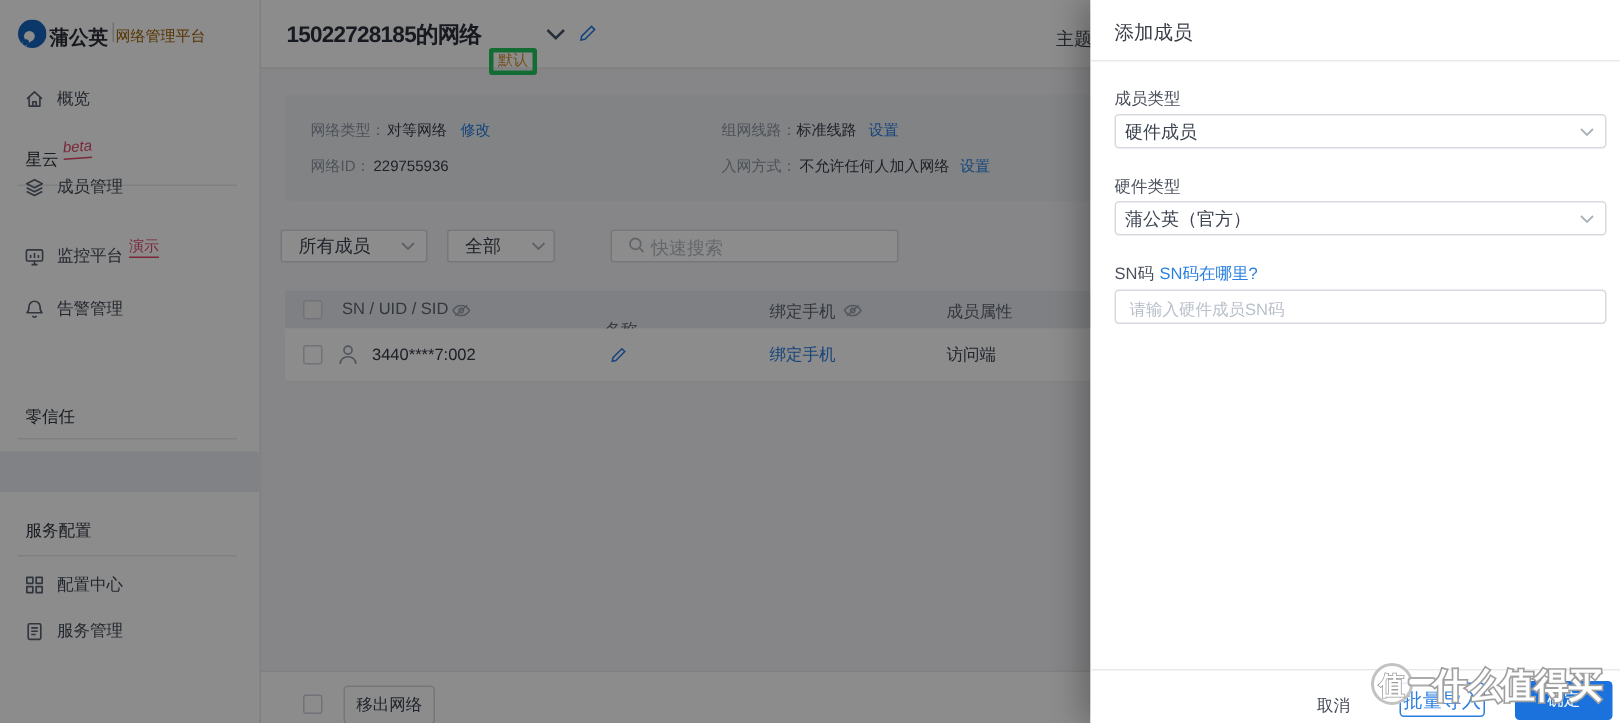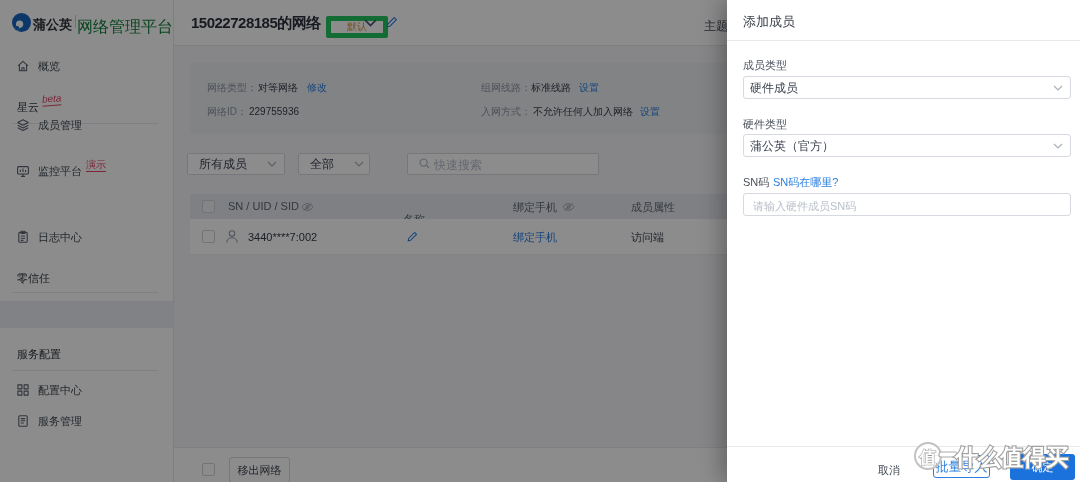--- a/index.html
+++ b/index.html
@@ -27,21 +27,21 @@
 <div class="a" style="left:0;top:0;width:174px;height:482px;background:#fff;border-right:1px solid #e6e8ea;box-sizing:border-box">
 
   <svg class="a" style="left:12px;top:13px" width="19" height="19" viewBox="0 0 19 19">
     <circle cx="9.5" cy="9.5" r="9.5" fill="#1565c0"></circle>
     <circle cx="7.6" cy="11.2" r="3.6" fill="#fff"></circle>
     <path d="M2.5 15.5 L7.5 10.5 L9.5 13 L5.5 18 Z" fill="#fff"></path>
     <circle cx="5.2" cy="15.2" r="2.1" fill="#1565c0"></circle>
   </svg>
   <div class="a bold" style="left:33px;top:16px;font-size:13px;color:#2a2f38;white-space:nowrap">蒲公英</div>
   <div class="a" style="left:75px;top:15px;width:1px;height:13px;background:#ccc"></div>
-  <div class="a" style="left:77px;top:17px;font-size:16px;color:#15803d;white-space:nowrap">网络管理平台</div>
+  <div class="a" style="left:77px;top:17px;font-size:10px;color:#a16207;white-space:nowrap">网络管理平台</div>
 
   <div class="mitem" style="top:53px">
     <svg class="micon" width="14" height="14" viewBox="0 0 14 14" fill="none" stroke="#5a6270" stroke-width="1.1" stroke-linejoin="round">
           <path d="M2 6.9L7 2.3l5 4.6"></path>
           <path d="M3.4 5.7v6h7.2v-6"></path>
           <path d="M5.9 11.7V8.8h2.2v2.9"></path>
         </svg>
     <div class="mtext">概览</div>
   </div>
 
@@ -61,29 +61,28 @@
   <div class="mitem" style="top:158px">
     <svg class="micon" width="14" height="14" viewBox="0 0 14 14" fill="none" stroke="#5a6270" stroke-width="1.1" stroke-linejoin="round">
           <rect x="1.6" y="2.6" width="10.8" height="7.4" rx="1"></rect>
           <path d="M4.4 8v-2.2M7 8V4.6M9.6 8V6"></path>
           <path d="M5 12.4h4M7 10v2.4"></path>
         </svg>
     <div class="mtext">监控平台</div>
   </div>
   <div class="a" style="left:86px;top:159px;font-size:10px;color:#e0486a;border-bottom:1px solid #e0486a;line-height:12px;white-space:nowrap">演示</div>
 
-
-  <div class="mitem" style="top:224px">
-    <svg class="micon" width="14" height="14" viewBox="0 0 14 14" fill="none" stroke="#5a6270" stroke-width="1.1" stroke-linejoin="round">
-          <rect x="2.8" y="2.4" width="8.4" height="9.8" rx="1"></rect>
-          <rect x="5" y="1.3" width="4" height="2.2" rx="0.6"></rect>
-          <path d="M4.8 6h4.4M4.8 8.2h4.4M4.8 10.4h2.6"></path>
-        </svg>
-    <div class="mtext">日志中心</div>
-  </div>
+  <div class="mitem" style="top:193px">
+    <svg class="micon" width="14" height="14" viewBox="0 0 14 14" fill="none" stroke="#5a6270" stroke-width="1.1" stroke-linejoin="round">
+          <path d="M7 1.8a3.7 3.7 0 0 0-3.7 3.7c0 3-1.3 4-1.3 4h10s-1.3-1-1.3-4A3.7 3.7 0 0 0 7 1.8z"></path>
+          <path d="M5.7 11.5a1.35 1.35 0 0 0 2.6 0"></path>
+        </svg>
+    <div class="mtext">告警管理</div>
+  </div>
+
 
   <div class="shead" style="top:272px">零信任</div>
   <div class="hr" style="left:12px;top:292px;width:146px"></div>
 
   <div class="a" style="left:0;top:301px;width:173px;height:27px;background:#e9edf2"></div>
 
   <div class="shead" style="top:348px">服务配置</div>
   <div class="hr" style="left:12px;top:370px;width:146px"></div>
 
   <div class="mitem" style="top:377px">
@@ -102,21 +101,21 @@
           <path d="M4.8 4.6h4.4M4.8 6.8h4.4M4.8 9h3"></path>
         </svg>
     <div class="mtext">服务管理</div>
   </div>
 </div>
 
 <div class="a" style="left:174px;top:0;width:906px;height:482px;background:#f4f5f7">
 
   <div class="a" style="left:0;top:0;width:906px;height:46px;background:#fff;border-bottom:1px solid #e7e8ea;box-sizing:border-box"></div>
   <div class="a bold" style="left:17px;top:14px;font-size:15px;color:#2b313b;letter-spacing:-0.5px;white-space:nowrap">15022728185的网络</div>
-  <div class="a" style="left:152px;top:16px;height:12px;line-height:12px;padding:0 16px;border:5px solid #22c55e;border-radius:2px;font-size:10px;color:#d29437;white-space:nowrap">默认</div>
+  <div class="a" style="left:152px;top:32px;height:12px;line-height:12px;padding:0 3px;border:3px solid #22c55e;border-radius:2px;font-size:10px;color:#d29437;white-space:nowrap">默认</div>
   <svg class="a" style="left:190px;top:19px" width="13" height="8" viewBox="0 0 13 8" fill="none" stroke="#45566e" stroke-width="1.7">
         <path d="M1 1l5.5 5.5L12 1"></path>
       </svg>
   <svg class="a" style="left:212px;top:16px" width="12" height="12" viewBox="0 0 12 12" fill="none" stroke="#2b7fe0" stroke-width="1.1">
         <path d="M8.3 1.6l2.1 2.1-6.5 6.5-2.6.5.5-2.6z"></path>
       </svg>
   <div class="a" style="left:530px;top:18px;font-size:12px;color:#414955;white-space:nowrap">主题横幅</div>
 
   <div class="a" style="left:16px;top:63px;width:874px;height:71px;background:#edeff2;border-radius:3px"></div>
   <div class="a lbl" style="left:33px;top:82px">网络类型：</div>

